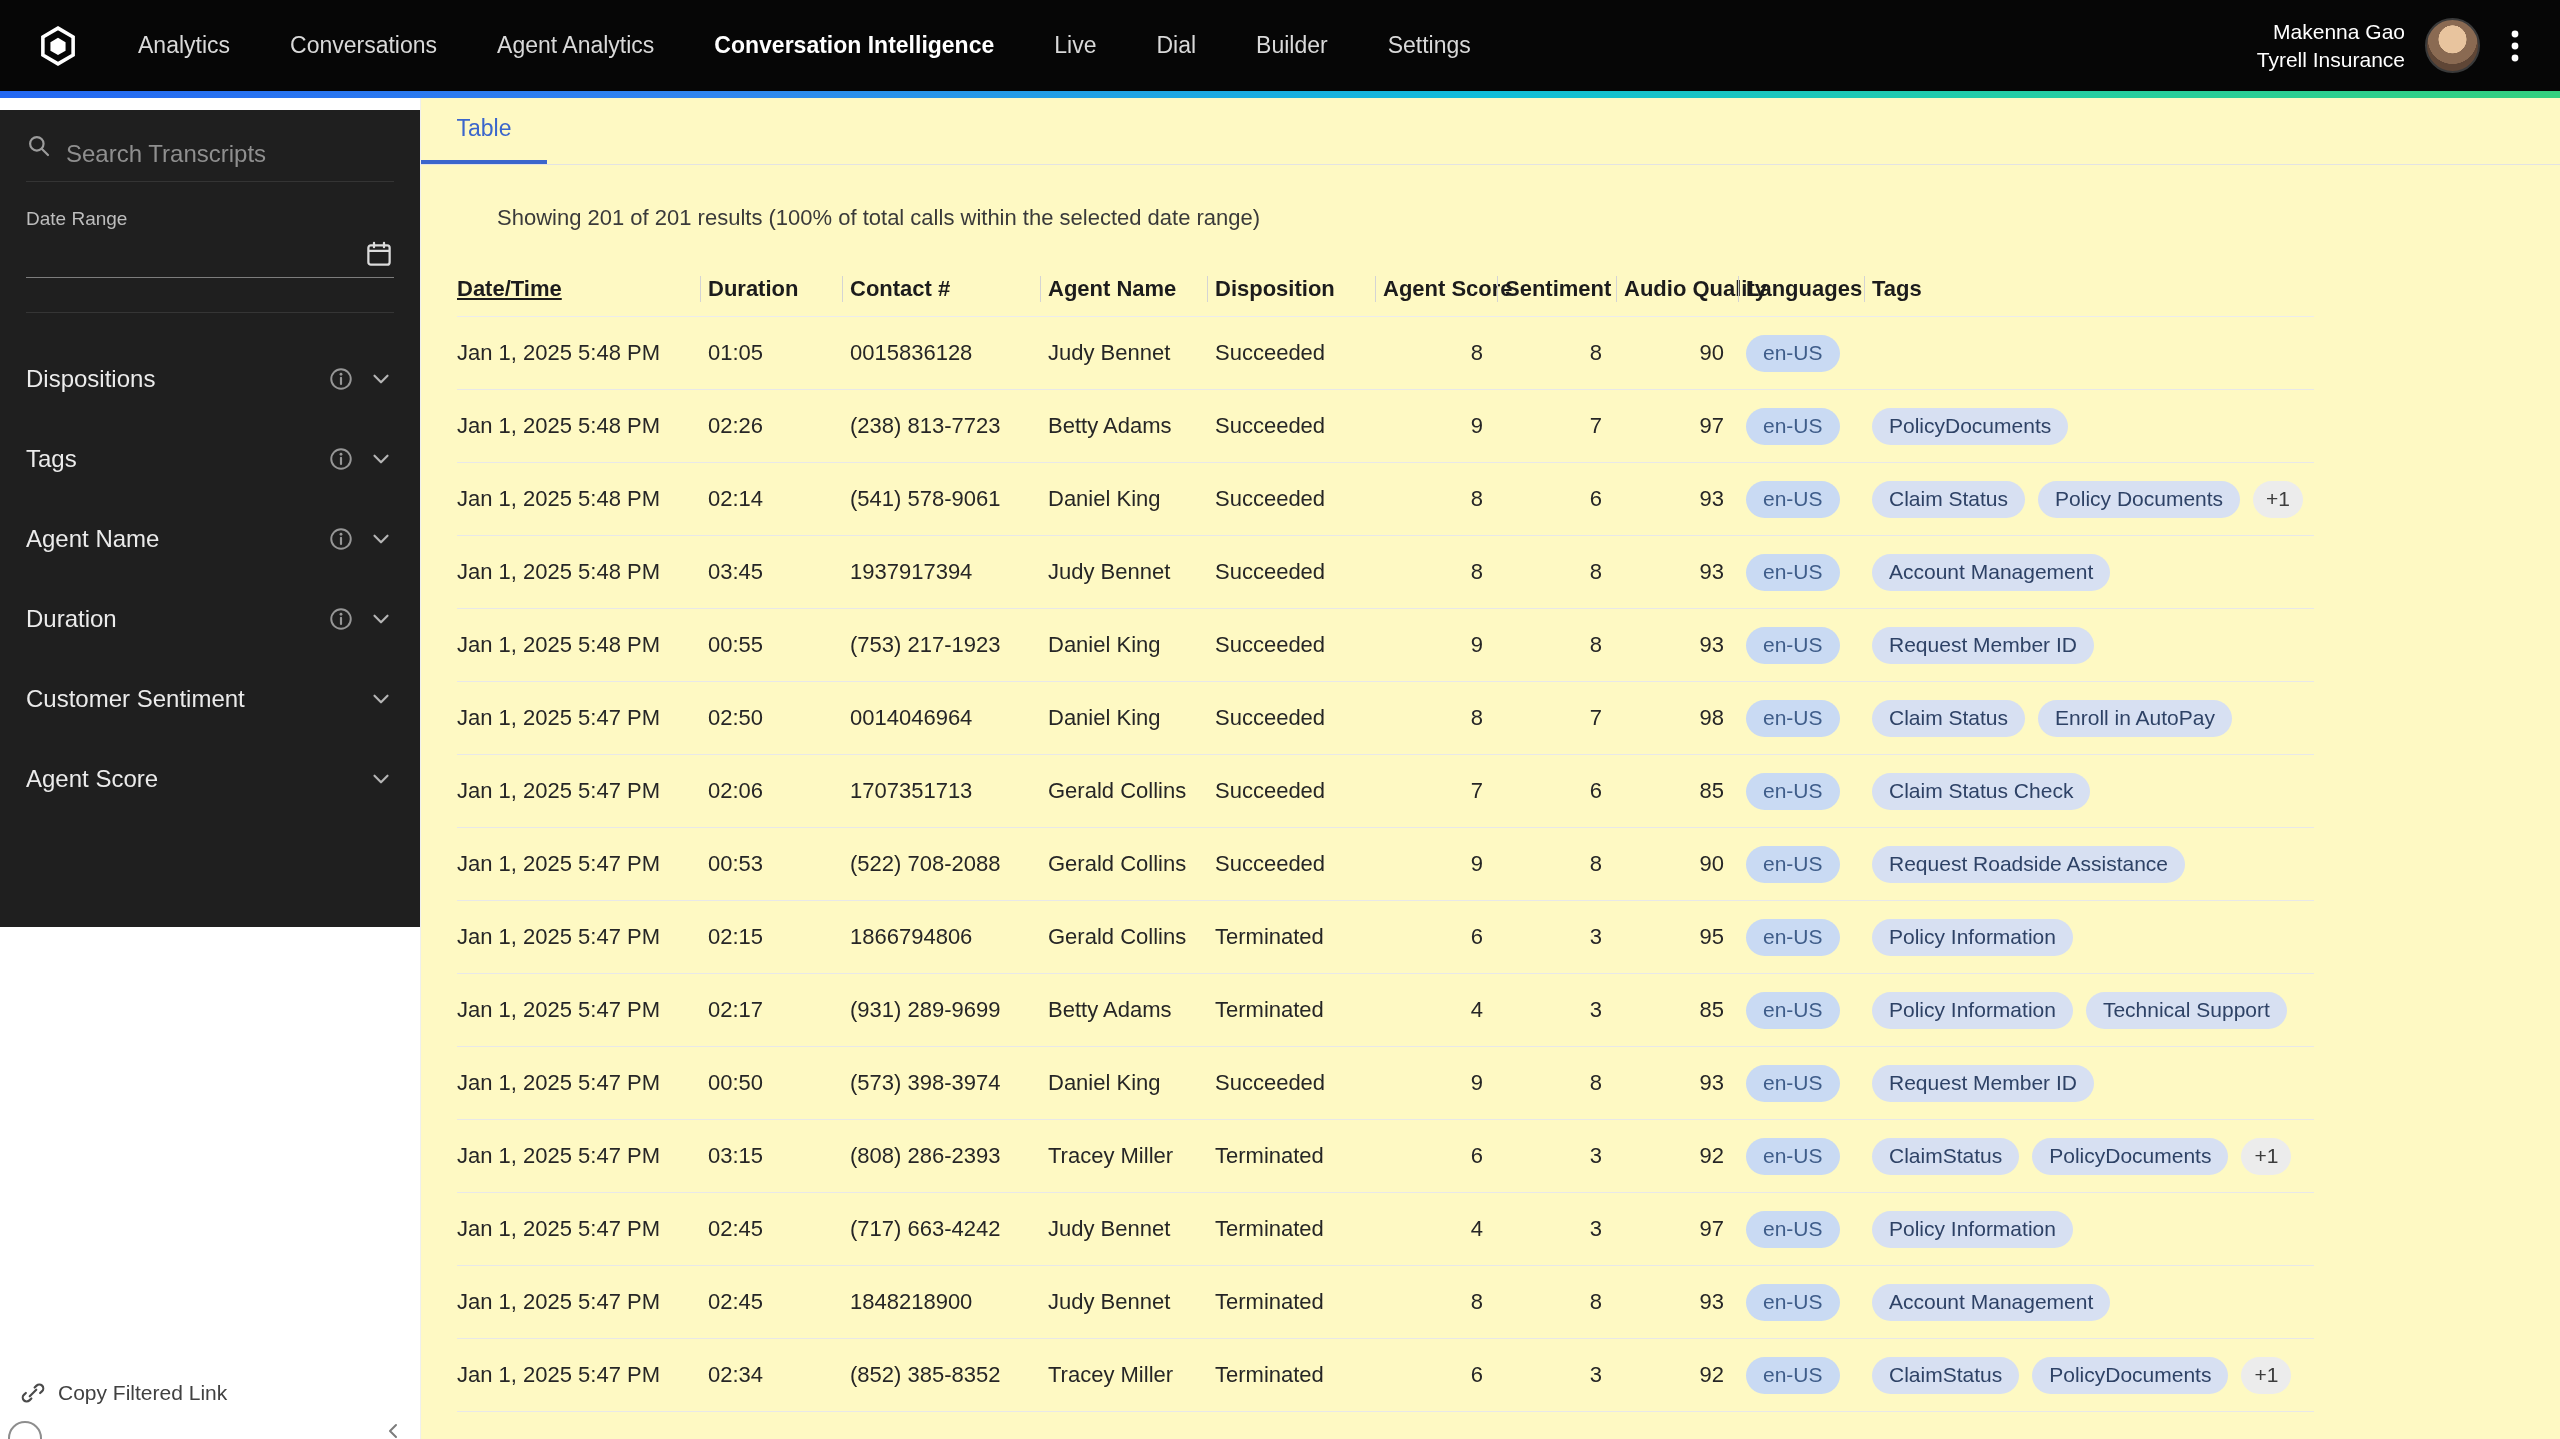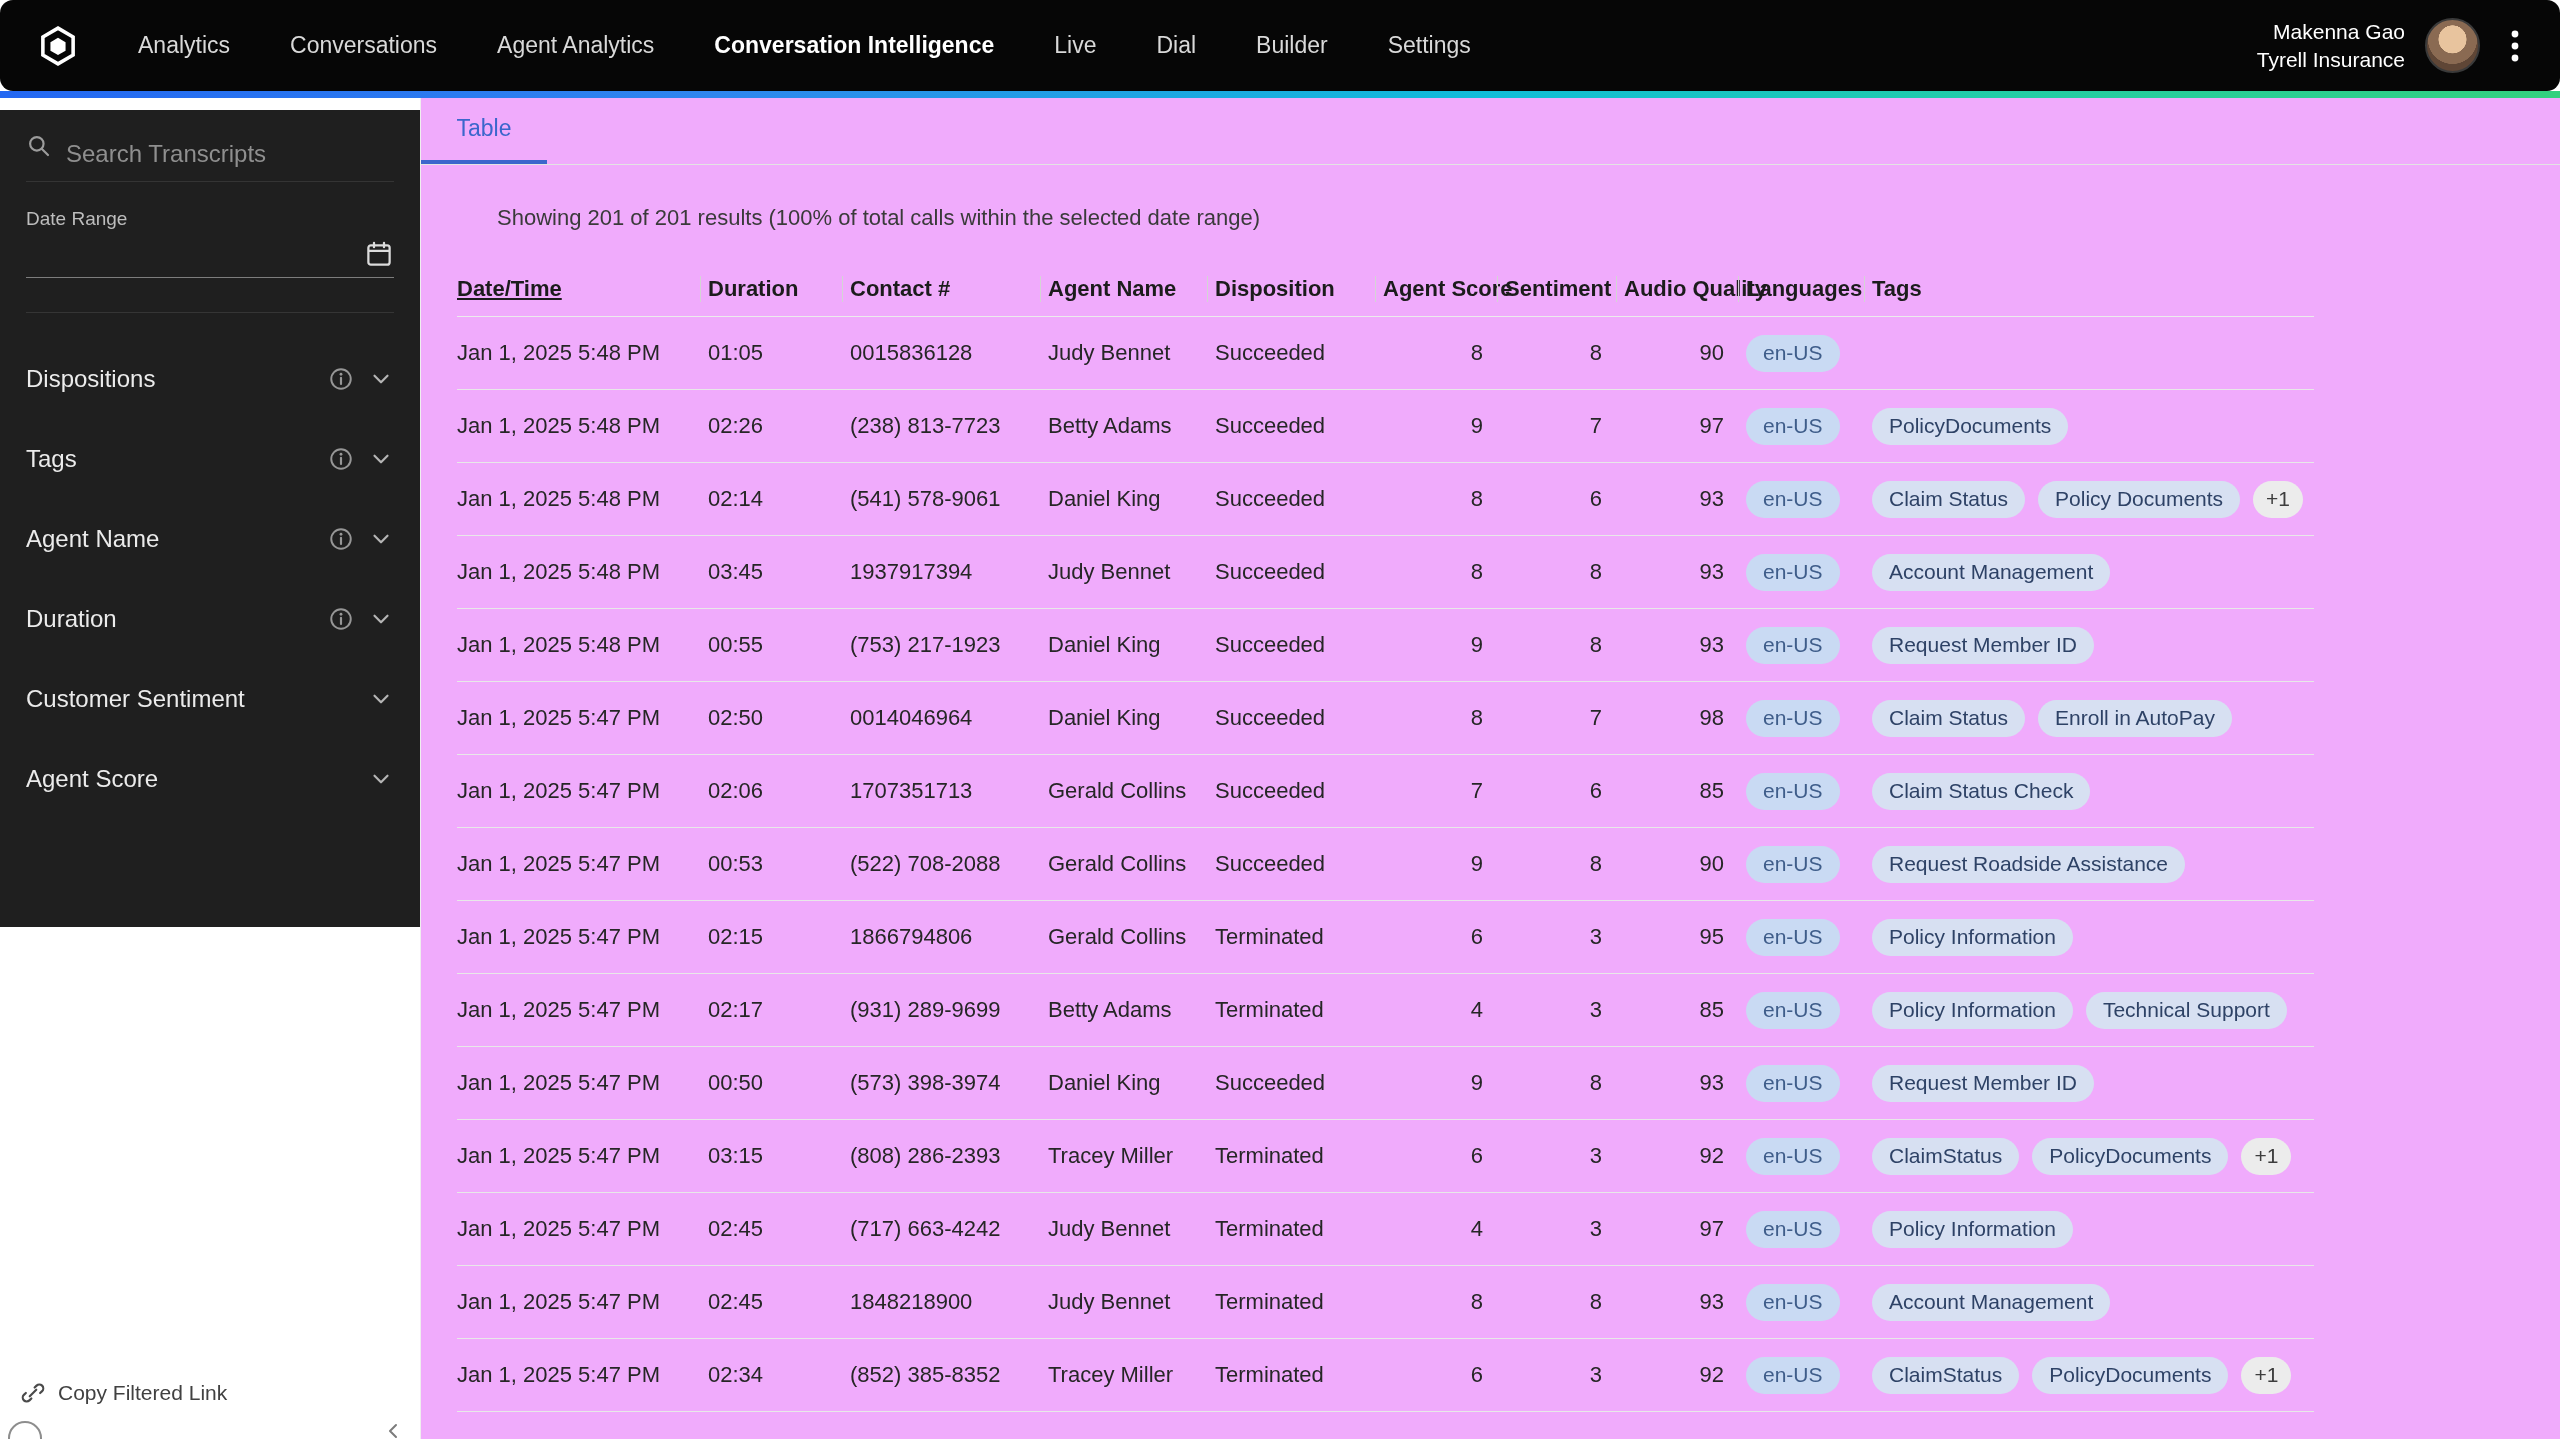--- a/index.html
+++ b/index.html
@@ -6,21 +6,21 @@
   html, body {
     width: 2560px; height: 1439px; overflow: hidden;
     font-family: "Liberation Sans", sans-serif;
     background: #ffffff; color: #262626;
   }
 
   
   .topnav {
     position: absolute; top: 0; left: 0; width: 2560px; height: 91px;
     background: #060606; display: flex; align-items: center;
-    padding: 0 30px 0 34px; z-index: 20; border-radius: 13px;
+    padding: 0 30px 0 34px; z-index: 20;
   }
   .logo { width: 48px; height: 48px; display: flex; align-items: center; justify-content: center; }
   .nav-items { display: flex; align-items: center; margin-left: 56px; gap: 60px; }
   .nav-item { font-size: 23px; color: #d9d9d9; cursor: pointer; white-space: nowrap; }
   .nav-item.active { color: #ffffff; font-weight: 700; }
   .nav-right { margin-left: auto; display: flex; align-items: center; gap: 20px; }
   .user-block { text-align: right; color: #ffffff; line-height: 1.3; }
   .user-name { font-size: 21px; }
   .user-org { font-size: 21px; }
   .avatar {
@@ -76,21 +76,21 @@
     display: flex; align-items: center; gap: 12px;
     color: #414141; font-size: 21px; cursor: pointer;
   }
   .collapse-btn { position: absolute; right: 14px; bottom: -4px; color: #7c7c7c; cursor: pointer; }
   .help-circle {
     position: absolute; left: 8px; bottom: -16px; width: 34px; height: 34px;
     border-radius: 50%; border: 2px solid #8d8d8d;
   }
 
   
-  .main { position: absolute; top: 98px; left: 421px; width: 2139px; height: 1341px; background: #f0abfc; }
+  .main { position: absolute; top: 98px; left: 421px; width: 2139px; height: 1341px; background: #fef9c3; }
   .tabbar { height: 67px; border-bottom: 1px solid #e3e3e3; display: flex; align-items: flex-end; }
   .tab {
     min-width: 126px; height: 67px; display: flex; align-items: center; justify-content: center;
     font-size: 23px; color: #3b66cc; border-bottom: 4px solid #3b66cc; cursor: pointer;
   }
   .results { padding: 40px 0 0 36px; font-size: 22px; color: #3a3a3a; margin-left: 40px; }
 
   .table { margin: 30px 0 0 36px; width: 1857px; }
   .tr {
     display: grid;

